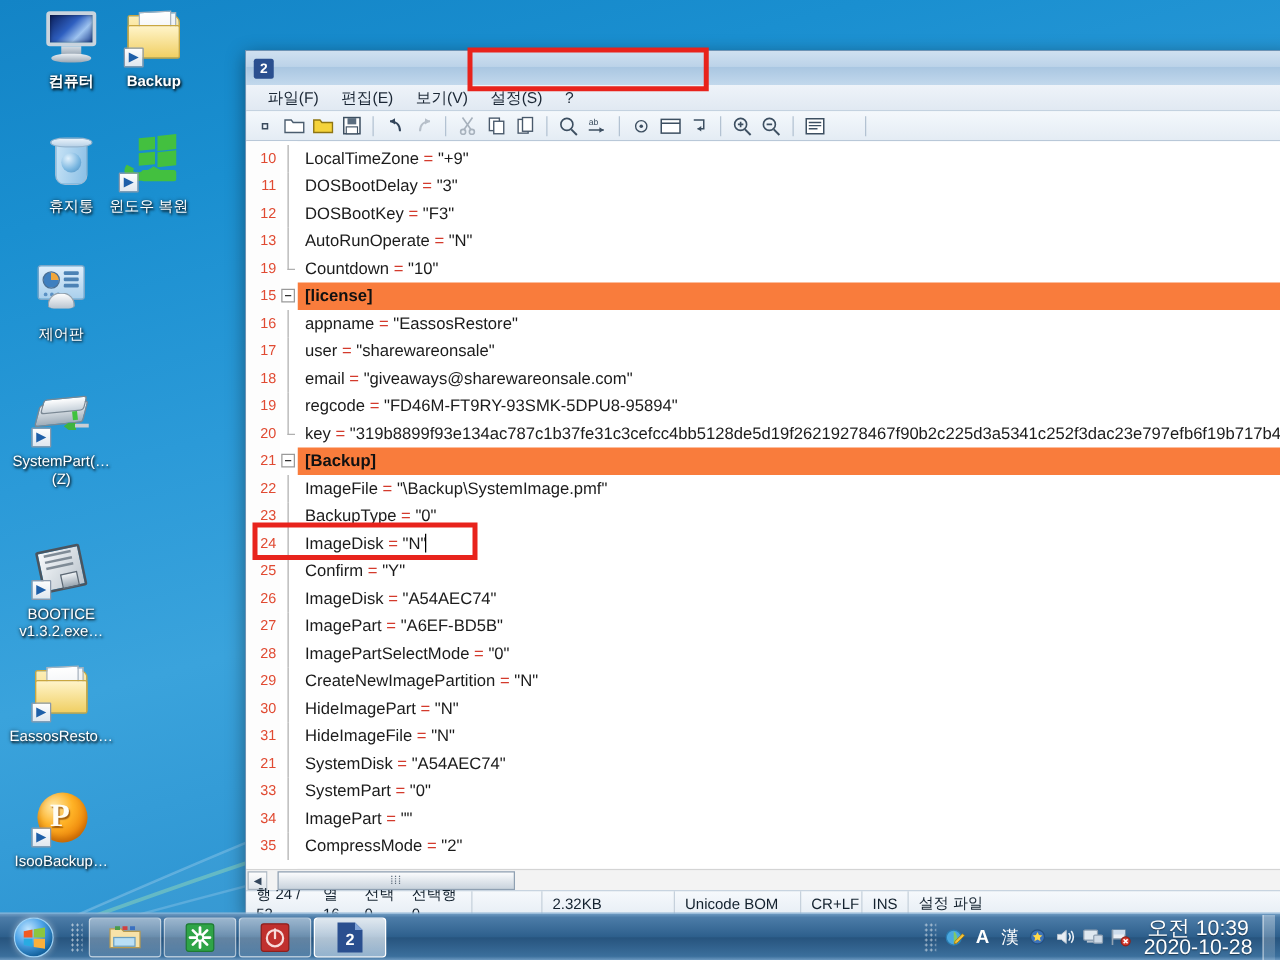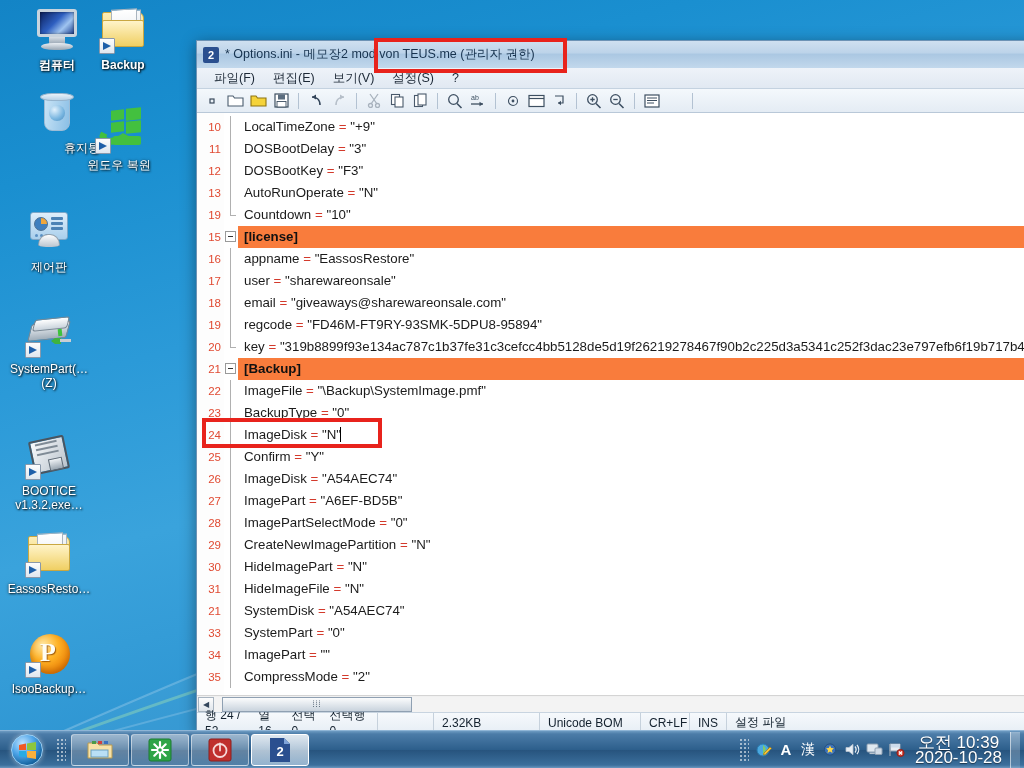--- a/index.html
+++ b/index.html
@@ -458,21 +458,21 @@
   <div class="glyph ic-folder">
     <div class="back"></div>
       <div class="paper2"></div>
       <div class="paper1"></div>
       <div class="front"></div>
     <span class="shortcut-arrow"></span>
   </div>
   <span class="label">Backup</span>
 </div>
 
-<div class="desk-icon" style="left:14px;top:89px;text-align:right;">
+<div class="desk-icon" style="left:14px;top:106px;">
   <div class="glyph ic-bin">
     <div class="can"></div>
       <div class="globe"></div>
       <div class="lid"></div>
   </div>
   <span class="label">휴지통</span>
 </div>
 
 <div class="desk-icon" style="left:76px;top:106px;">
   <div class="glyph ic-winres">
@@ -551,21 +551,20 @@
     <span class="p">P</span>
     <span class="shortcut-arrow"></span>
   </div>
   <span class="label">IsooBackup…</span>
 </div>
 
 <div id="editor-window">
 
   <div class="titlebar">
     <span class="title-ico">2</span>
-    <span class="title-text">* Options.ini - 메모장2 mod von TEUS.me (관리자 권한)</span>
   </div>
 
   <div class="menubar">
     <span class="mi">파일(F)</span>
     <span class="mi">편집(E)</span>
     <span class="mi">보기(V)</span>
     <span class="mi">설정(S)</span>
     <span class="mi">?</span>
   </div>
 

